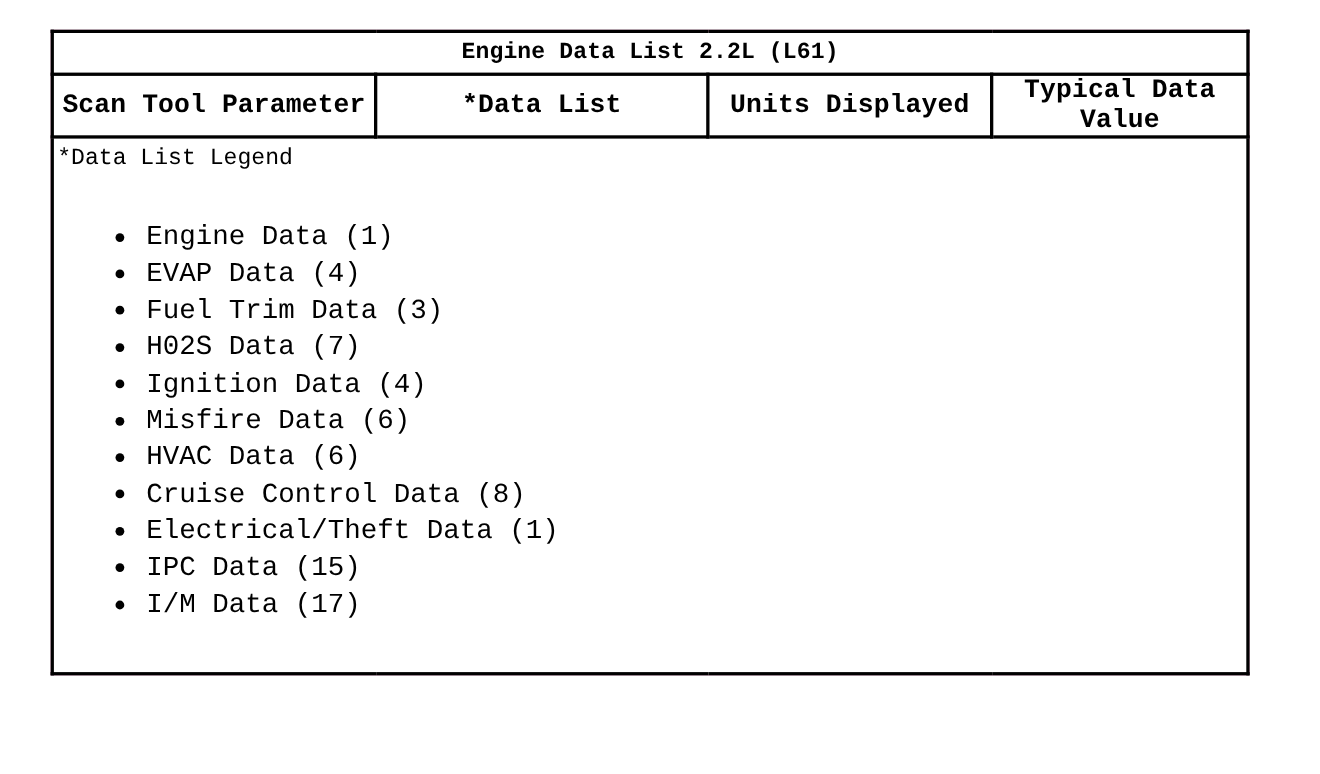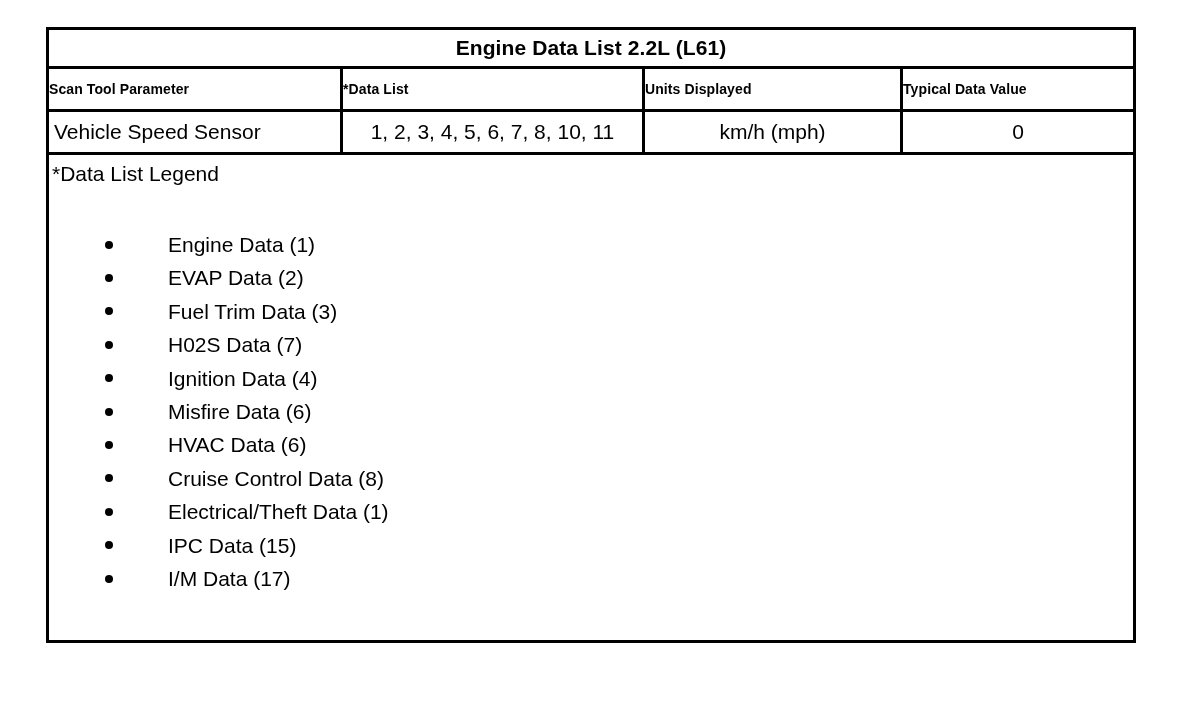--- a/index.html
+++ b/index.html
@@ -24,20 +24,21 @@
 
   
   .data-table {
     position: absolute;
     left: 46px;
     top: 27px;
     width: 1087px;          
     border-collapse: collapse;
     table-layout: fixed;
     background: #f9a8d4;
+    font-family: Liberation Mono, monospace;
   }
   .data-table td {
     border: 3px solid #000000;
     padding: 0;
     vertical-align: middle;
     background: #ffffff;
   }
 
   
   .col-param  { width: 294px; }
@@ -50,21 +51,22 @@
     height: 36px;
     text-align: center;
     font-size: 21px;
     font-weight: bold;
     letter-spacing: 0.1px;
   }
 
   
   .header-cell {
     height: 40px;
-    font-size: 14px;
+    text-align: center;
+    font-size: 24px;
     font-weight: bold;
     letter-spacing: 0.1px;
   }
 
   
   .body-row td {
     height: 40px;
     font-size: 21px;
     font-weight: normal;
     text-align: center;
@@ -96,23 +98,23 @@
     left: 0;
     top: 73px;
     margin: 0;
     padding: 0;
     list-style: none;
   }
   .legend-item {
     position: relative;
     height: 33.4px;
     line-height: 33.4px;
-    font-size: 21px;
+    font-size: 25px;
     white-space: nowrap;
-    padding-left: 119px;
+    padding-left: 84px;
   }
   .legend-bullet {
     position: absolute;
     left: 56px;
     top: 50%;
     width: 8px;
     height: 8px;
     margin-top: -4px;
     border-radius: 50%;
     background: #000000;
@@ -137,34 +139,28 @@
       </tr>
 
       <tr>
         <td class="header-cell">Scan Tool Parameter</td>
         <td class="header-cell">*Data List</td>
         <td class="header-cell">Units Displayed</td>
         <td class="header-cell">Typical Data Value</td>
       </tr>
 
 
-      <tr class="body-row">
-        <td class="cell-param">Vehicle Speed Sensor</td>
-        <td>1, 2, 3, 4, 5, 6, 7, 8, 10, 11</td>
-        <td>km/h (mph)</td>
-        <td>0</td>
-      </tr>
 
       <tr>
         <td class="legend-cell" colspan="4">
           <div class="legend-inner">
             <div class="legend-title">*Data List Legend</div>
             <ul class="legend-list" id="legend-list">
                 <li class="legend-item"><span class="legend-bullet"></span><span>Engine Data (1)</span></li>
-                <li class="legend-item"><span class="legend-bullet"></span><span>EVAP Data (2)</span></li>
+                <li class="legend-item"><span class="legend-bullet"></span><span>EVAP Data (4)</span></li>
                 <li class="legend-item"><span class="legend-bullet"></span><span>Fuel Trim Data (3)</span></li>
                 <li class="legend-item"><span class="legend-bullet"></span><span>H02S Data (7)</span></li>
                 <li class="legend-item"><span class="legend-bullet"></span><span>Ignition Data (4)</span></li>
                 <li class="legend-item"><span class="legend-bullet"></span><span>Misfire Data (6)</span></li>
                 <li class="legend-item"><span class="legend-bullet"></span><span>HVAC Data (6)</span></li>
                 <li class="legend-item"><span class="legend-bullet"></span><span>Cruise Control Data (8)</span></li>
                 <li class="legend-item"><span class="legend-bullet"></span><span>Electrical/Theft Data (1)</span></li>
                 <li class="legend-item"><span class="legend-bullet"></span><span>IPC Data (15)</span></li>
                 <li class="legend-item"><span class="legend-bullet"></span><span>I/M Data (17)</span></li>
               </ul>

